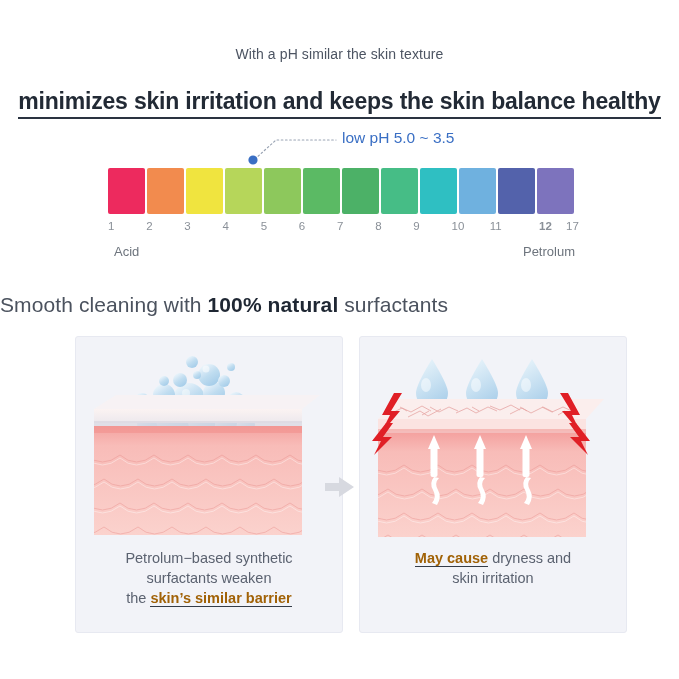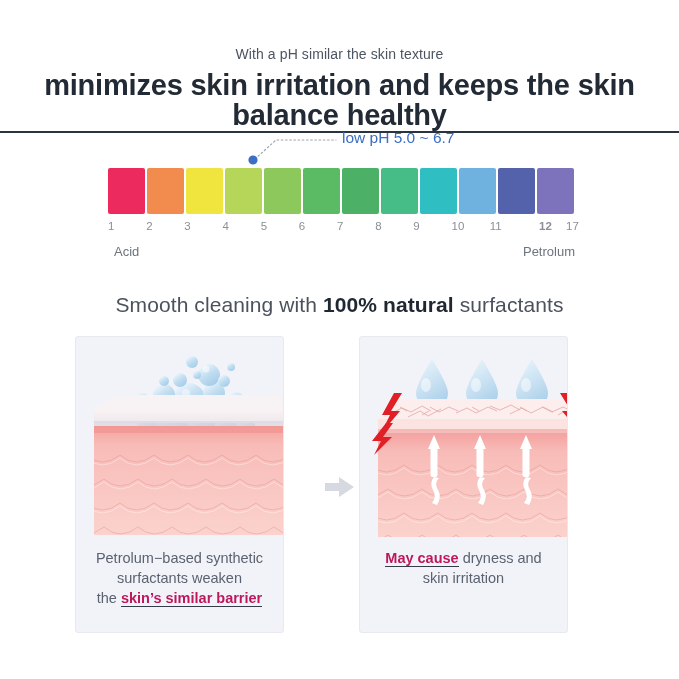--- a/index.html
+++ b/index.html
@@ -12,22 +12,22 @@
   #page { position: relative; width: 679px; height: 679px; background:#fff; }
 
   
   .headline-wrap { position:absolute; left:0; top:40px; width:679px; text-align:center; }
   .headline-top {
     font-size: 14px; color:#4c5462; letter-spacing:.1px; font-weight:400;
     line-height: 28px;
   }
   .headline-main {
     display:inline-block;
-    margin-top: 2px;
-    font-size: 29px; font-weight: 700; color:#222a35;
+    margin-top: 18px;
+    font-size: 23px; font-weight: 700; color:#222a35;
     line-height: 30px;
     border-bottom: 2px solid #2a3340;
     padding-bottom: 1px;
     letter-spacing: -.2px;
   }
 
   
   .ph-callout { position:absolute; left:108px; top:126px; width:465px; height:42px; }
   .ph-callout svg { position:absolute; left:0; top:0; }
   .ph-callout-label {
@@ -40,63 +40,63 @@
               display:flex; gap:2px; }
   .swatch { flex:1 1 0; height:46px; border-radius:2px; }
 
   .ph-nums { position:absolute; left:108px; top:220px; width:466px; height:16px; }
   .ph-num { position:absolute; font-size:11.5px; color:#8a9098; top:0; }
 
   .acid-label { position:absolute; left:114px; top:244px; font-size:13px; color:#6d747d; }
   .alkaline-label { position:absolute; right:104px; top:244px; font-size:13px; color:#6d747d; }
 
   
-  .subheading { position:absolute; left:0; top:293px; width:679px; text-align:center;
+  .subheading { position:absolute; left:0; top:293px; width:679px; 
                 font-size:21px; color:#4b525e; font-weight:400; letter-spacing:.1px; }
   .subheading b { color:#1f2733; font-weight:700; }
 
   
   .panels { position:absolute; left:75px; top:336px; width:529px; height:297px; }
   .panel {
-    position:absolute; top:0; width:209px; height:297px;
+    position:absolute; top:0; width:268px; height:297px;
     background:#f2f3f8; border:1px solid #e7e9f1; border-radius:3px;
     overflow:hidden;
   }
   .panel-left { left:0; }
   .panel-right { left:284px; }
 
   .arrow-between {
     position:absolute; left:250px; top:140px; width:30px; height:22px;
   }
 
   .illus { position:absolute; left:0; top:0; width:245px; height:215px; }
 
   .caption {
     position:absolute; left:8px; right:8px; bottom:24px;
     text-align:center; font-size:14.5px; line-height:20px; color:#5b6270;
   }
-  .caption .u { border-bottom:1px solid #343c49; color:#be185d; font-weight:700; }
+  .caption .u { border-bottom:1px solid #343c49; color:#a16207; font-weight:700; }
   .caption-right { bottom: 44px; }
 </style>
 </head>
 <body>
 
 <div id="page">
 
   <div class="headline-wrap">
     <div class="headline-top">With a pH similar the skin texture</div>
     <div class="headline-main">minimizes skin irritation and keeps the skin balance healthy</div>
   </div>
 
   <div class="ph-callout">
     <svg width="465" height="42" viewBox="0 0 465 42">
       <polyline points="147,33 168,14 228,14" fill="none" stroke="#9aa4b4" stroke-width="1.2" stroke-dasharray="1.6 2.6" stroke-linecap="round"></polyline>
       <circle cx="145" cy="34" r="4.6" fill="#3a6fc4"></circle>
     </svg>
-    <div class="ph-callout-label">low pH 5.0 ~ 6.7</div>
+    <div class="ph-callout-label">low pH 5.0 ~ 3.5</div>
   </div>
 
   <div class="ph-scale" id="ph-scale">
       <div class="swatch" style="background: rgb(237, 42, 94);"></div>
       <div class="swatch" style="background: rgb(242, 139, 78);"></div>
       <div class="swatch" style="background: rgb(240, 228, 63);"></div>
       <div class="swatch" style="background: rgb(182, 214, 90);"></div>
       <div class="swatch" style="background: rgb(141, 200, 92);"></div>
       <div class="swatch" style="background: rgb(91, 186, 100);"></div>
       <div class="swatch" style="background: rgb(76, 177, 103);"></div>

